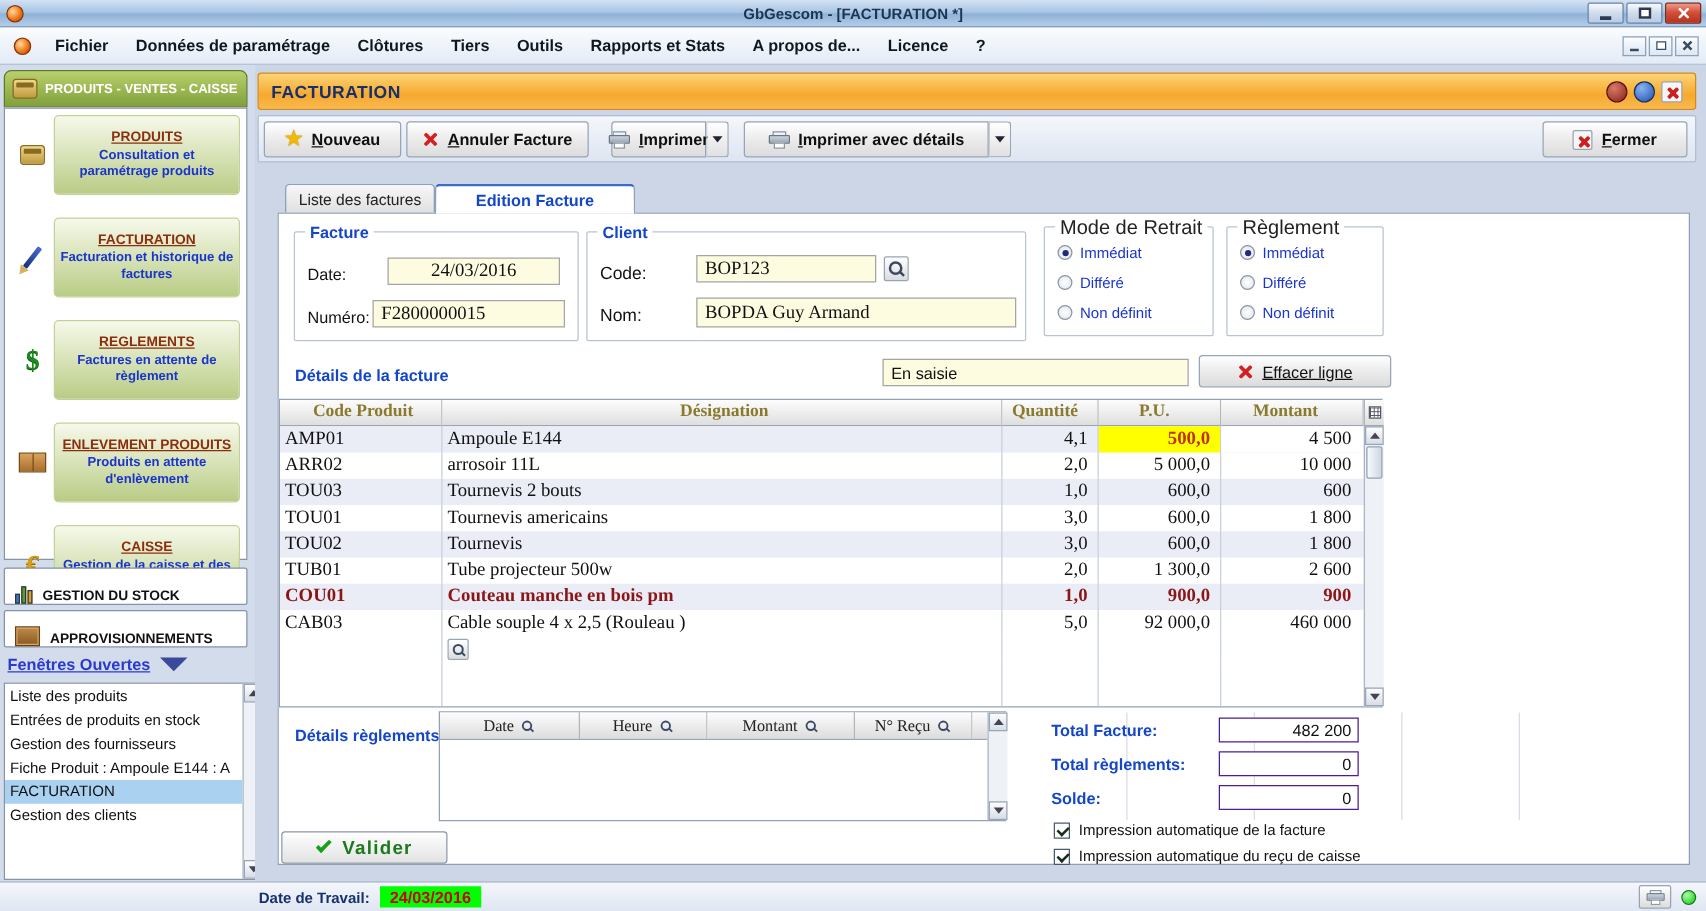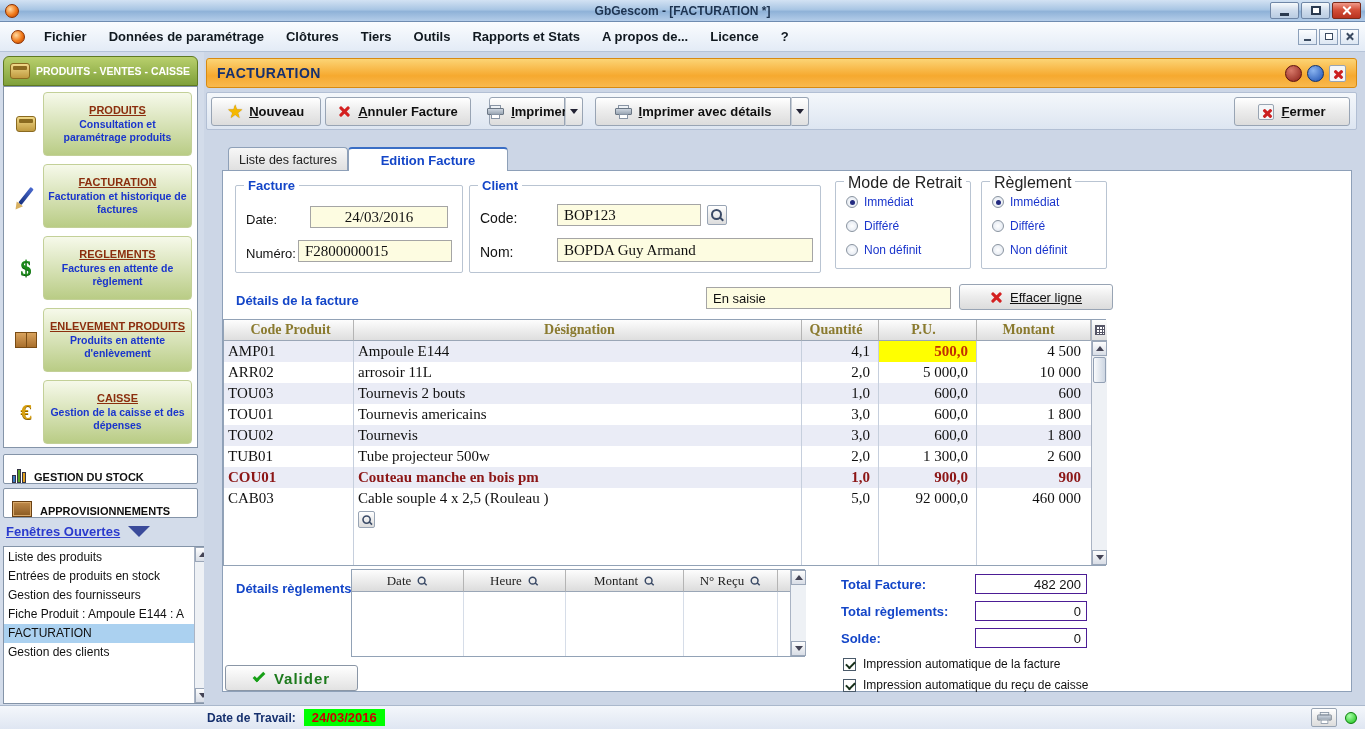--- a/index.html
+++ b/index.html
@@ -43,21 +43,21 @@
 #sidebar{width:204px;position:relative;flex:none}
 #main{flex:1;position:relative;background:#ccd6e6}
 
 
 .sb-header{position:absolute;top:4px;left:3px;width:195px;height:30px;border-radius:6px 6px 0 0;
  background:linear-gradient(#b9d06d,#7fa03a);border:1px solid #5f7a22;
  display:flex;align-items:center;gap:6px;padding:0 6px;color:#fff;font-weight:bold;font-size:10.5px}
 .ic-register{width:20px;height:16px;background:linear-gradient(#f0d888,#c09a40);border:1px solid #8a6a20;border-radius:3px;position:relative;flex:none}
 .ic-register::before{content:"";position:absolute;left:2px;top:2px;right:2px;height:4px;background:#8a6a20;border-radius:1px}
 .sb-panel{position:absolute;top:34px;left:3px;width:195px;height:362px;background:#fff;border:1px solid #8494a8;padding:5px}
-.side-item{display:flex;height:64px;margin-bottom:8px;cursor:pointer}
+.side-item{display:flex;height:64px;margin-bottom:18px;cursor:pointer}
 .side-ic{width:34px;display:flex;align-items:center;justify-content:center;flex:none}
 .side-txt{flex:1;border-radius:4px;background:linear-gradient(180deg,#f6f9ea,#b9cc85);
  border:1px solid #c3d098;display:flex;flex-direction:column;align-items:center;justify-content:center;padding:2px 3px;text-align:center}
 .side-title{color:#8b2e0e;font-weight:bold;font-size:11px;text-decoration:underline;margin-bottom:2px}
 .side-sub{color:#1a35cc;font-weight:bold;font-size:10.5px;line-height:1.2}
 .ic-pen{width:4px;height:20px;background:linear-gradient(#4a6ad0,#16307e);transform:rotate(38deg);border-radius:1px;position:relative}
 .ic-pen::after{content:"";position:absolute;left:-2px;bottom:-7px;border-left:4px solid transparent;border-right:4px solid transparent;border-top:7px solid #d8b060}
 .ic-dollar{font-family:"Liberation Serif",serif;font-size:22px;font-weight:bold;color:#1a8a1a;text-shadow:0 1px 0 #0a5a0a}
 .ic-euro{font-family:"Liberation Serif",serif;font-size:22px;font-weight:bold;color:#d8a010;text-shadow:0 1px 0 #8a6000}
 .ic-box{width:22px;height:16px;background:linear-gradient(#d9a35e,#a96f2c);border:1px solid #7a4c14;position:relative}
@@ -164,21 +164,21 @@
 .c5{width:114px;text-align:right;padding-right:10px;border-right:none;flex:none}
 .g-row.redrow{color:#8c1616;font-weight:bold}
 .cell-sel{background:#ffff00;color:#c23000;font-weight:bold}
 .corner{height:21px;background:linear-gradient(#fdfdfd,#dedede);border-bottom:1px solid #9aa6b6;
  display:flex;align-items:center;justify-content:center;flex:none}
 .grid-glyph{width:10px;height:10px;border:1px solid #556;
  background-image:linear-gradient(#556 1px,transparent 1px),linear-gradient(90deg,#556 1px,transparent 1px);background-size:3px 3px;background-color:#fff}
 
 
 #rgrid{position:absolute;left:128px;top:398px;width:454px;height:88px;border:1px solid #92a2b6;background:#fff;display:flex}
-.rg-main{width:438px;display:flex;flex-direction:column;flex:none}
+.rg-main{width:438px;display:flex;flex:none}
 .rg-head{display:flex;height:22px;flex:none}
 .rgh{background:linear-gradient(#fdfdfd,#dcdcdc);border-right:1px solid #b4b4b4;border-bottom:1px solid #9aa6b6;
  display:flex;align-items:center;justify-content:center;gap:5px;font-family:"Liberation Serif",serif;font-size:13px;color:#222}
 .rg-body{flex:1;display:flex}
 .rgc{border-right:1px solid #d6dde8;height:100%}
 .r1{width:112px;flex:none}.r2{width:102px;flex:none}.r3{width:118px;flex:none}.r4{width:94px;flex:none}
 .r5{width:12px;border-right:none;flex:none}
 .mag.sm{transform:scale(.75)}
 
 

